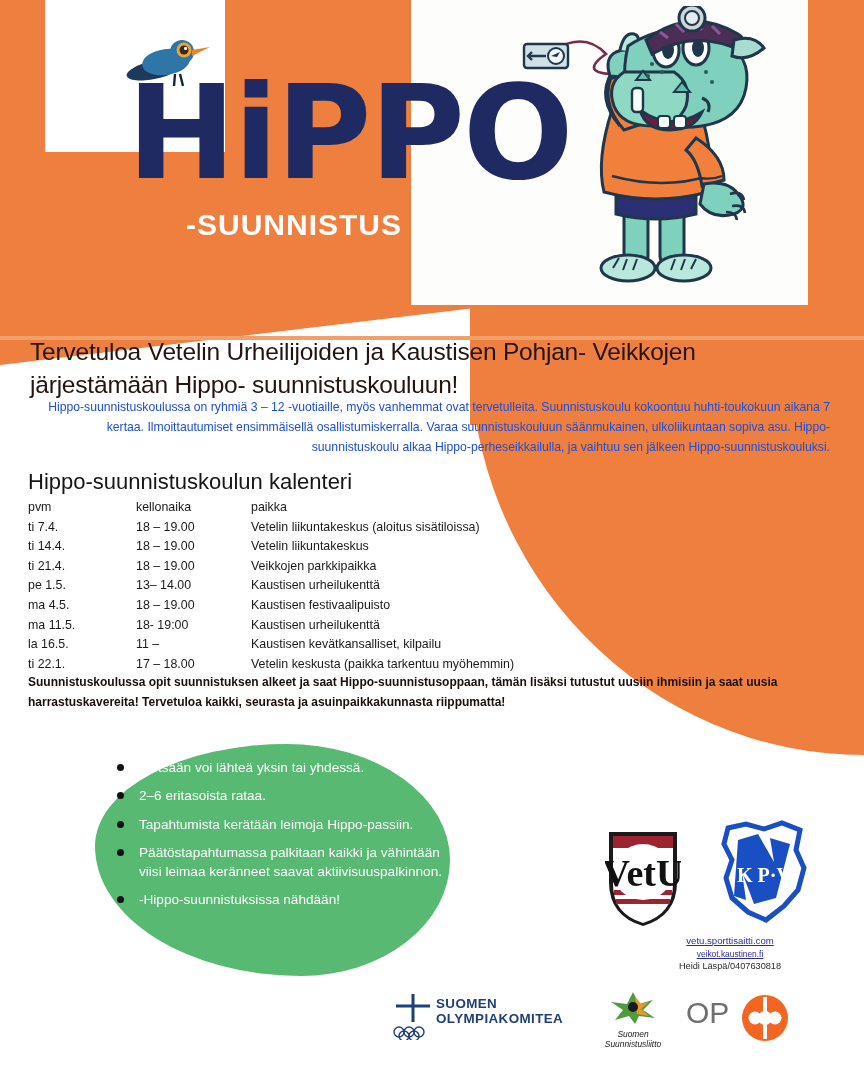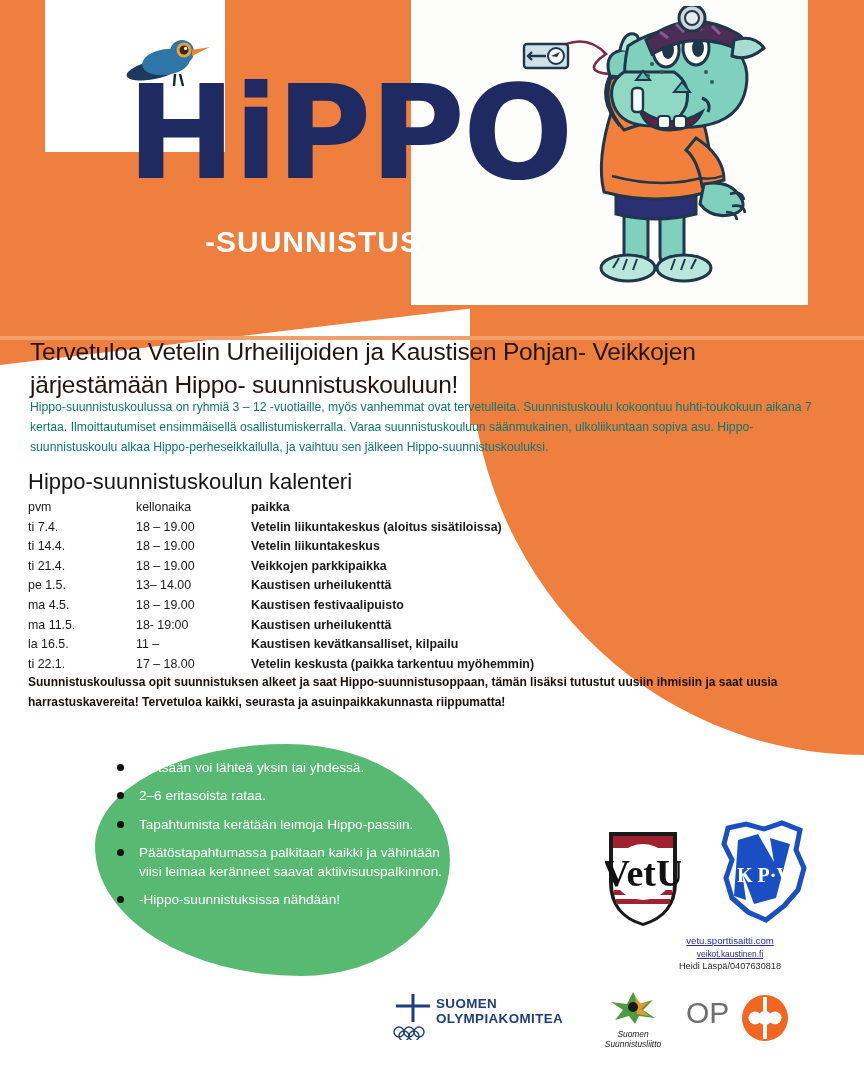--- a/index.html
+++ b/index.html
@@ -19,41 +19,41 @@
   
   .rule-top{position:absolute;left:0;top:336px;width:864px;height:4px;background:#f0a06a;}
   
   .swoosh{position:absolute;left:470px;top:305px;width:394px;height:450px;background:#ef7f3e;
           border-bottom-left-radius:420px 430px;}
   .swoosh-top{position:absolute;left:470px;top:305px;width:394px;height:120px;background:#ef7f3e;}
 
   
   .hippo-word{position:absolute;left:95px;top:78px;font-size:130px;line-height:0.85;
               font-weight:bold;color:#1f2a63;font-family:"DejaVu Sans",sans-serif;letter-spacing:-2px;margin-left:32px;}
-  .suunnistus{position:absolute;left:186px;top:225px;font-size:30px;font-weight:bold;color:#ffffff;
-              letter-spacing:1px;font-family:"Liberation Sans",sans-serif;z-index:3;margin-left:19px;}
+  .suunnistus{position:absolute;left:186px;top:208px;font-size:30px;font-weight:bold;color:#ffffff;
+              letter-spacing:1px;font-family:"Liberation Sans",sans-serif;z-index:3;}
 
   
   .bird{position:absolute;left:120px;top:34px;width:92px;height:60px;z-index:4;}
   
   .mascot{position:absolute;left:520px;top:6px;width:270px;height:292px;z-index:4;}
 
   
   .headline{position:absolute;left:30px;top:336px;width:790px;color:#231410;
             font-size:24.5px;font-weight:normal;line-height:1.34;letter-spacing:-0.2px;}
-  .intro{position:absolute;left:30px;top:398px;width:800px;color:#0f766e;
-         font-size:12.2px;line-height:1.62;}
+  .intro{position:absolute;left:30px;top:398px;width:800px;color:#1d4ed8;
+         font-size:12.2px;line-height:1.62;text-align:right;}
 
   
   .cal-title{position:absolute;left:28px;top:469px;font-size:22px;color:#161616;}
   .cal{position:absolute;left:28px;top:498px;font-size:12.4px;color:#1a1a1a;line-height:1.58;}
   .cal .row{display:flex;}
   .cal .c1{width:108px;flex:none;}
   .cal .c2{width:115px;flex:none;}
-  .cal .c3{flex:1;font-weight:bold;}
+  .cal .c3{flex:1;}
 
   
   .midpara{position:absolute;left:28px;top:673px;width:800px;color:#1a0f0b;
            font-size:12px;font-weight:bold;line-height:1.65;}
 
   
   .blob{position:absolute;left:95px;top:744px;width:355px;height:232px;background:#57b972;
         border-radius:54% 46% 42% 58% / 44% 50% 50% 56%;}
   .bullets{position:absolute;left:105px;top:758px;width:340px;color:#ffffff;font-size:13.6px;
            line-height:1.42;}

